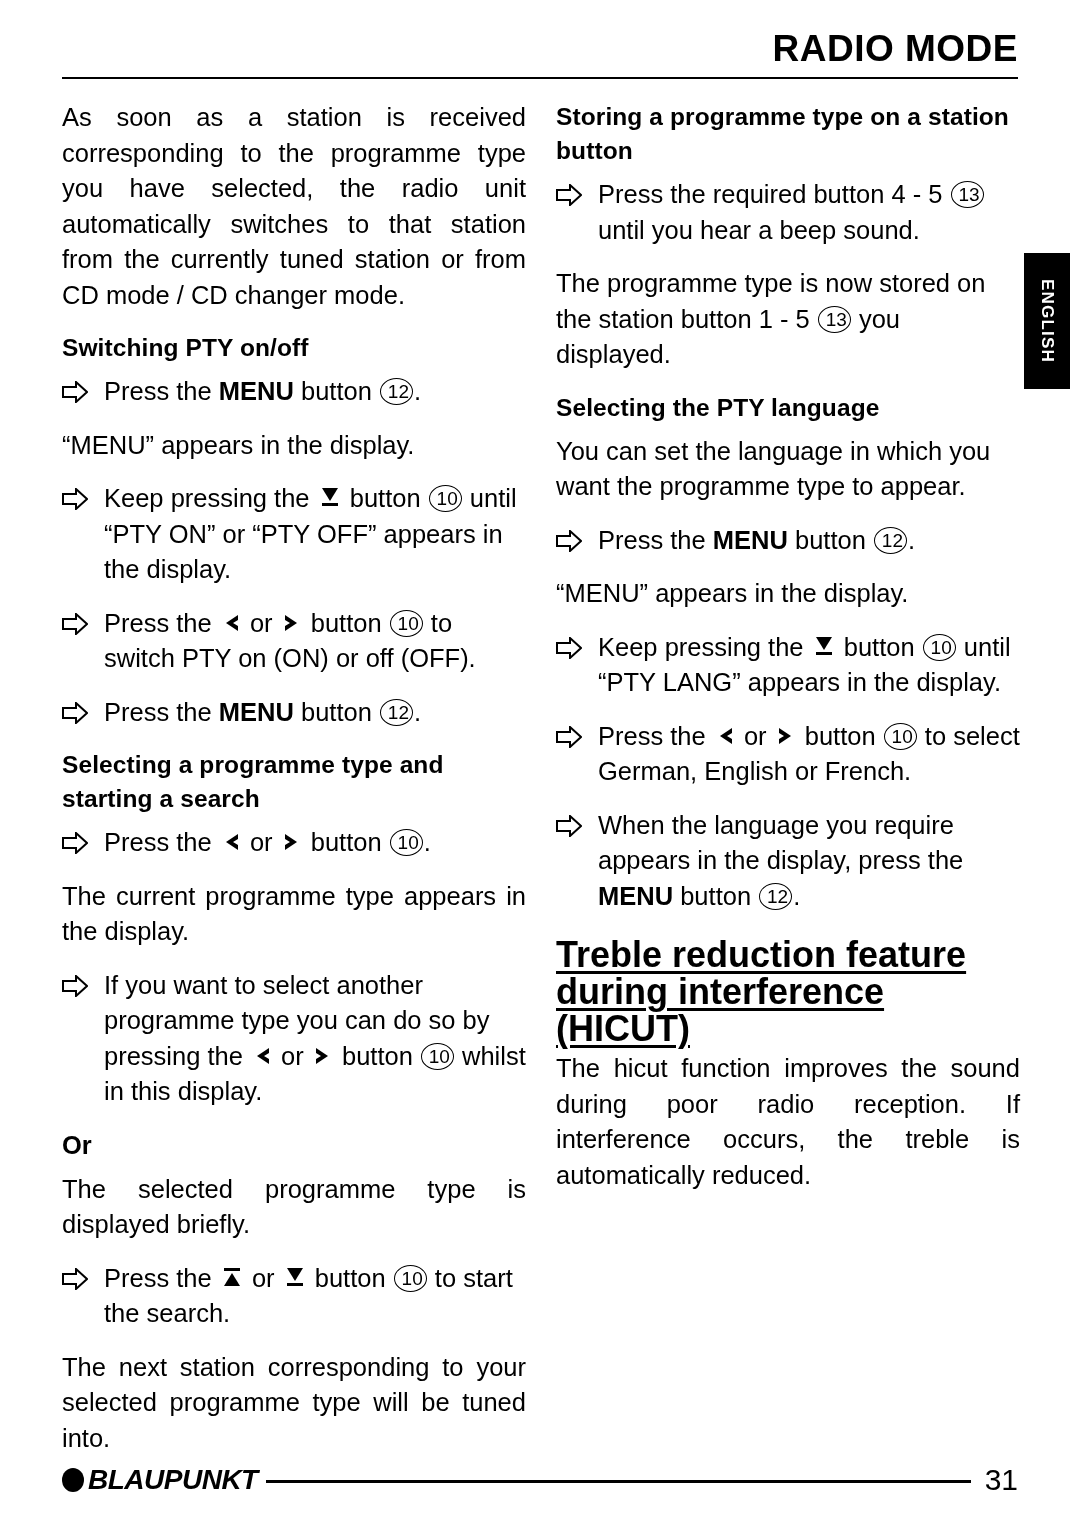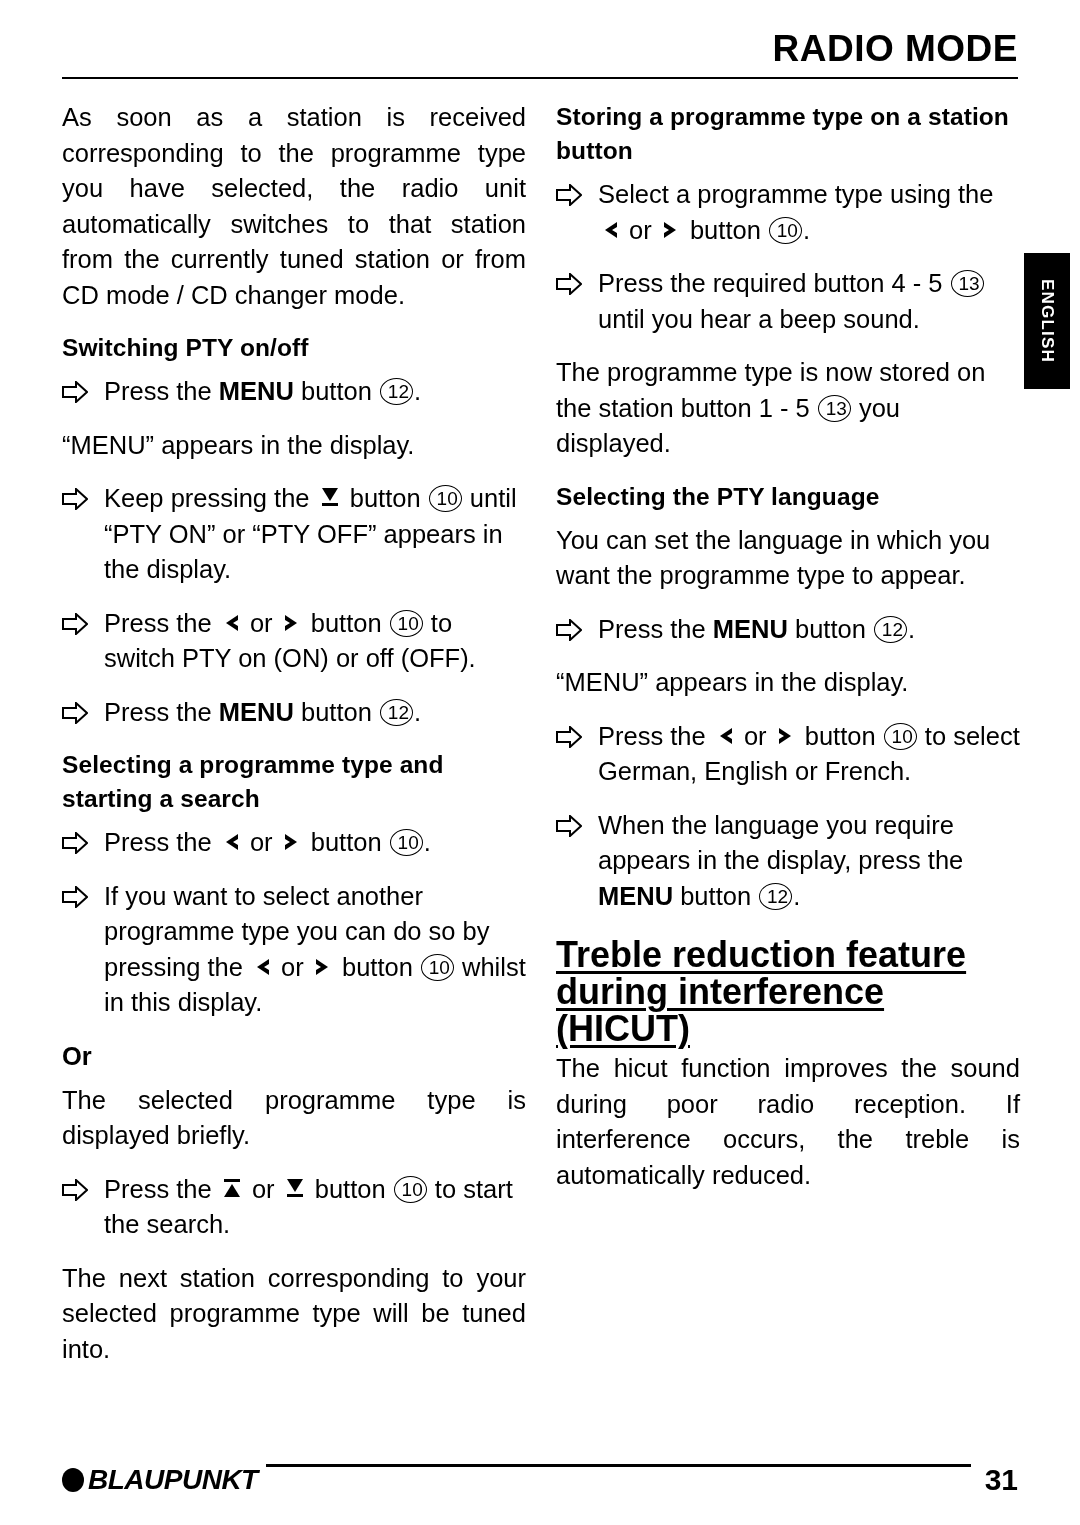--- a/index.html
+++ b/index.html
@@ -146,20 +146,21 @@
     margin: 0 3px;
   }
   .glyph svg { display: block; }
 
   
   .footer {
     position: absolute;
     left: 62px; bottom: 28px;
     width: 956px;
     display: flex;
+    align-items: center;
     gap: 0px;
   }
   .logo {
     display: flex;
     align-items: center;
     flex: 0 0 auto;
     padding-right: 8px;
   }
   .logo-dot {
     width: 22px; height: 24px;
@@ -177,21 +178,21 @@
     flex: 1 1 auto;
     border-top: 3px solid #000;
     height: 0;
     margin: 0 14px 0 0;
     position: relative;
     top: 1px;
   }
   .page-num {
     flex: 0 0 auto;
     font-size: 30px;
-    font-weight: bold;
+    font-weight: normal;
   }
 </style>
 </head>
 <body>
 
 <div class="page">
 
   <div class="header">
     <div class="page-title">RADIO MODE</div>
     <div class="header-rule"></div>
@@ -260,20 +261,21 @@
             <path d="M1 6 H14 V1 L25 11 L14 21 V16 H1 Z" fill="#fff" stroke="#000" stroke-width="2"></path>
           </svg>
       </span>
       <span>Press the </span><span class="glyph"><svg width="18" height="20" viewBox="0 0 18 20">
             <path d="M16 2 L4 10 L16 18 L16 13 L11 10 L16 7 Z" fill="#000"></path>
           </svg></span><span> or </span><span class="glyph"><svg width="18" height="20" viewBox="0 0 18 20">
             <path d="M2 2 L14 10 L2 18 L2 13 L7 10 L2 7 Z" fill="#000"></path>
           </svg></span><span> button </span><span class="cnum">10</span><span>.</span>
     </div>
 
+    <p class="para">The current programme type appears in the display.</p>
 
     <div class="bullet">
       <span class="bullet-arrow">
         <svg width="26" height="22" viewBox="0 0 26 22">
             <path d="M1 6 H14 V1 L25 11 L14 21 V16 H1 Z" fill="#fff" stroke="#000" stroke-width="2"></path>
           </svg>
       </span>
       <span>If you want to select another programme type you can do so by pressing the </span><span class="glyph"><svg width="18" height="20" viewBox="0 0 18 20">
             <path d="M16 2 L4 10 L16 18 L16 13 L11 10 L16 7 Z" fill="#000"></path>
           </svg></span><span> or </span><span class="glyph"><svg width="18" height="20" viewBox="0 0 18 20">
@@ -303,32 +305,20 @@
 
     <p class="para">The next station corresponding to your selected programme type will be tuned into.</p>
 
   </div>
 
   <div class="col col-right">
 
 
     <div class="subhead">Storing a programme type on a station button</div>
 
-    <div class="bullet">
-      <span class="bullet-arrow">
-        <svg width="26" height="22" viewBox="0 0 26 22">
-            <path d="M1 6 H14 V1 L25 11 L14 21 V16 H1 Z" fill="#fff" stroke="#000" stroke-width="2"></path>
-          </svg>
-      </span>
-      <span>Select a programme type using the </span><span class="glyph"><svg width="18" height="20" viewBox="0 0 18 20">
-            <path d="M16 2 L4 10 L16 18 L16 13 L11 10 L16 7 Z" fill="#000"></path>
-          </svg></span><span> or </span><span class="glyph"><svg width="18" height="20" viewBox="0 0 18 20">
-            <path d="M2 2 L14 10 L2 18 L2 13 L7 10 L2 7 Z" fill="#000"></path>
-          </svg></span><span> button </span><span class="cnum">10</span><span>.</span>
-    </div>
 
     <div class="bullet">
       <span class="bullet-arrow">
         <svg width="26" height="22" viewBox="0 0 26 22">
             <path d="M1 6 H14 V1 L25 11 L14 21 V16 H1 Z" fill="#fff" stroke="#000" stroke-width="2"></path>
           </svg>
       </span>
       <span>Press the required button 4 - 5 </span><span class="cnum">13</span><span> until you hear a beep sound.</span>
     </div>
 
@@ -342,20 +332,31 @@
       <span class="bullet-arrow">
         <svg width="26" height="22" viewBox="0 0 26 22">
             <path d="M1 6 H14 V1 L25 11 L14 21 V16 H1 Z" fill="#fff" stroke="#000" stroke-width="2"></path>
           </svg>
       </span>
       <span>Press the </span><b class="kw">MENU</b><span> button </span><span class="cnum">12</span><span>.</span>
     </div>
 
     <p class="para noj">“MENU” appears in the display.</p>
 
+    <div class="bullet">
+      <span class="bullet-arrow">
+        <svg width="26" height="22" viewBox="0 0 26 22">
+            <path d="M1 6 H14 V1 L25 11 L14 21 V16 H1 Z" fill="#fff" stroke="#000" stroke-width="2"></path>
+          </svg>
+      </span>
+      <span>Keep pressing the </span><span class="glyph"><svg width="20" height="22" viewBox="0 0 20 22">
+            <path d="M2 2 L18 2 L10 15 Z" fill="#000"></path>
+            <rect x="2" y="17" width="16" height="3" fill="#000"></rect>
+          </svg></span><span> button </span><span class="cnum">10</span><span> until “PTY LANG” appears in the display.</span>
+    </div>
 
     <div class="bullet">
       <span class="bullet-arrow">
         <svg width="26" height="22" viewBox="0 0 26 22">
             <path d="M1 6 H14 V1 L25 11 L14 21 V16 H1 Z" fill="#fff" stroke="#000" stroke-width="2"></path>
           </svg>
       </span>
       <span>Press the </span><span class="glyph"><svg width="18" height="20" viewBox="0 0 18 20">
             <path d="M16 2 L4 10 L16 18 L16 13 L11 10 L16 7 Z" fill="#000"></path>
           </svg></span><span> or </span><span class="glyph"><svg width="18" height="20" viewBox="0 0 18 20">

